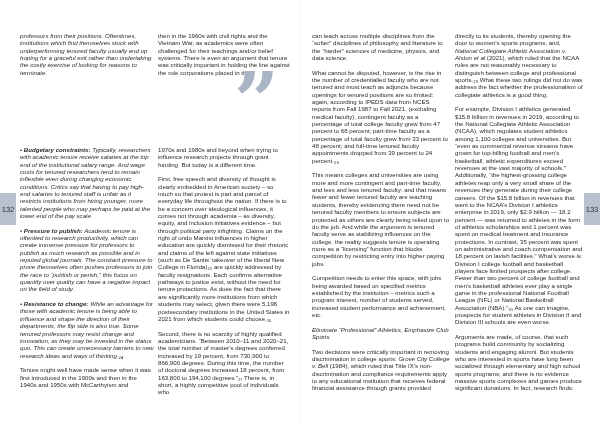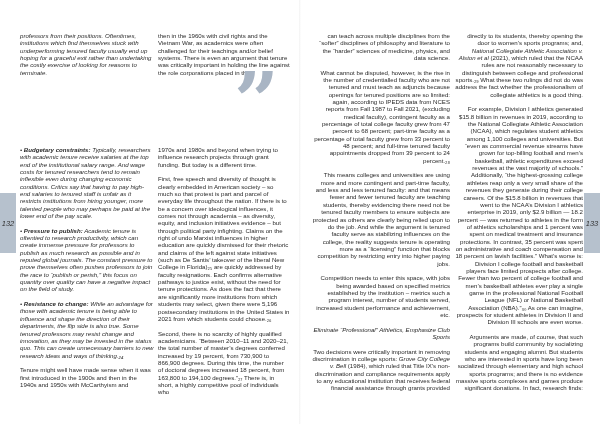--- a/index.html
+++ b/index.html
@@ -1,33 +1,33 @@
 <!DOCTYPE html>
 <html><head>
 <meta charset="utf-8">
 <style>
   html, body { margin:0; padding:0; }
   body { width:600px; height:424px; background:#ffffff; position:relative; overflow:hidden;
          font-family:"Liberation Sans", sans-serif; color:#2a2a2a; }
   .page { position:absolute; top:0; height:424px; }
   .left-page { left:0; width:300px; }
-  .right-page { left:300px; width:300px;text-align:right; }
+  .right-page { left:300px; width:300px; }
   .gutter { position:absolute; left:299px; top:0; width:2px; height:424px;
             background:linear-gradient(to right, #f2f2f2, #ffffff); }
   .col { position:absolute; font-size:6.1px; line-height:7.35px; }
   .col p { margin:0 0 7.3px 0; }
   .it { font-style:italic; }
   .b { font-weight:bold; }
   .pull-quote { position:absolute; left:40px; top:92px; width:220px;
                 font-family:"DejaVu Sans", sans-serif; font-style:italic; font-weight:bold;
                 font-size:7.6px; line-height:10px; color:#1c1c1c; margin:0; }
   .quote-mark { position:absolute; left:234px; top:62px; font-family:"DejaVu Serif", serif;
                 font-weight:bold; font-size:78px; line-height:78px; color:#a9b5c4; }
-  .page-tab { position:absolute; width:16px; height:60px; background:#b6c1cd;
-              font-size:7.5px; color:#333; display:flex; align-items:center; justify-content:center;font-style:italic; }
+  .page-tab { position:absolute; width:16px; height:32px; background:#b6c1cd;
+              font-size:7.5px; color:#333; display:flex; align-items:center; justify-content:center; }
   .tab-left { left:0; top:193px; }
   .tab-right { left:584px; top:193px; }
 </style>
 </head>
 <body>
 
 <div class="page left-page">
   <div class="col it" style="left:20px; top:32px; width:134px;">
     <p>professors from their positions. Oftentimes, institutions which find themselves stuck with underperforming tenured faculty usually end up hoping for a graceful exit rather than undertaking the costly exercise of looking for reasons to terminate.</p>
   </div>

